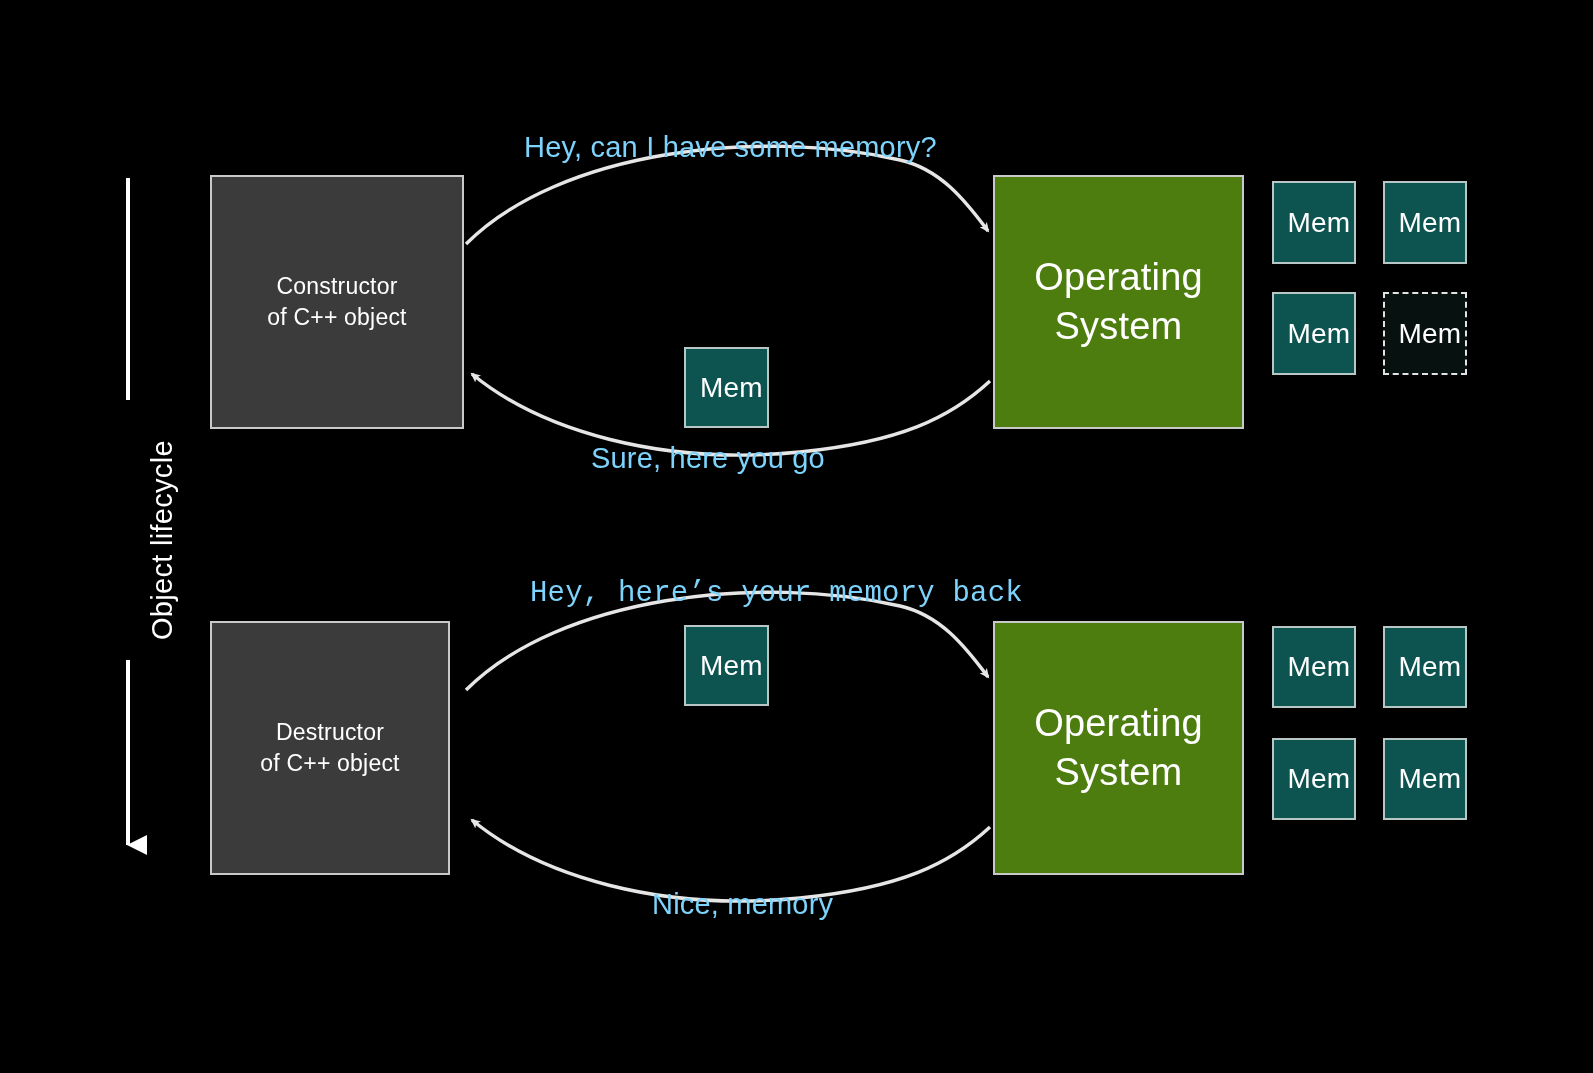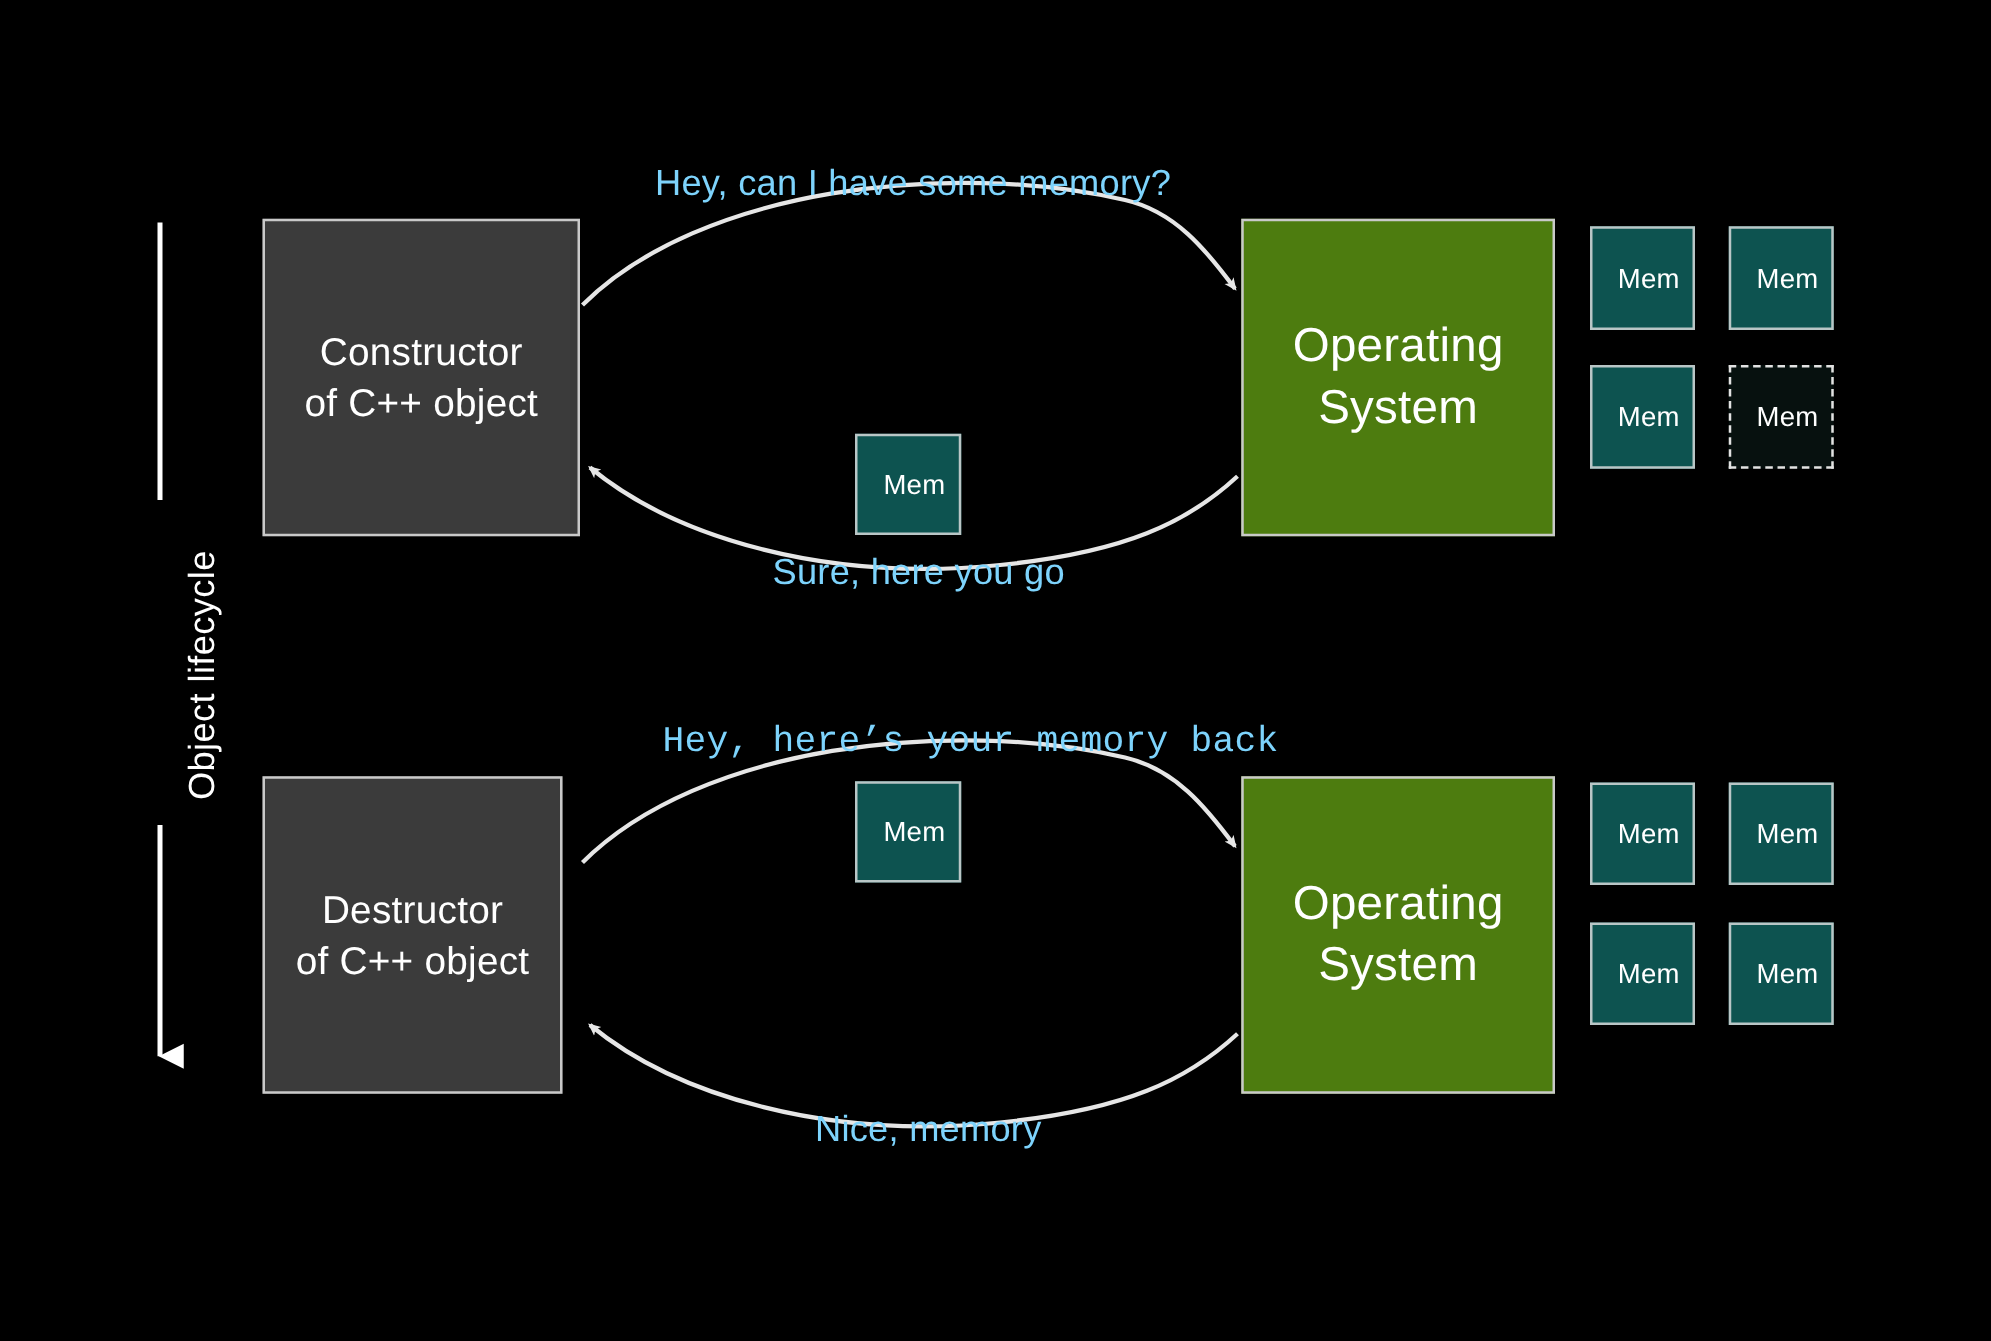--- a/index.html
+++ b/index.html
@@ -40,37 +40,37 @@
     display: flex;
     align-items: center;
     justify-content: center;
     text-align: center;
     color: #ffffff;
   }
 
   .actor-box {
     background: #3b3b3b;
     border: 2px solid #c9c9c9;
-    font-size: 31px;
+    font-size: 23px;
     line-height: 1.33;
     letter-spacing: 0.2px;
   }
 
   .os-box {
     background: #4d7c0f;
     border: 2px solid #c9c9c9;
     font-size: 38px;
     line-height: 1.28;
     letter-spacing: 0.2px;
   }
 
   .mem-box {
     background: #0d5350;
     border: 2px solid #b9c6c6;
-    font-size: 22px;
+    font-size: 28px;
     letter-spacing: 0.2px;
     padding-left: 10px;
   }
 
   .mem-box.freed {
     background: #07110f;
     border: 2px dashed #e2e2e2;
   }
 
   .mem-box.in-transit {
@@ -138,21 +138,21 @@
 
   <div class="box os-box" style="left:993px; top:175px; width:251px; height:254px;">
     <div>
       <span>Operating</span><br>
       <span>System</span>
     </div>
   </div>
 
   <div class="caption" style="left:524px; top:131px;">Hey, can I have some memory?</div>
 
-  <div class="caption" style="left:618px; top:442px;">Sure, here you go</div>
+  <div class="caption" style="left:591px; top:442px;">Sure, here you go</div>
 
   <div class="box mem-box in-transit" style="left:684px; top:347px; width:85px; height:81px;">
     <span>Mem</span>
   </div>
 
   <div class="box mem-box" style="left:1272px; top:181px; width:84px; height:83px;">
     <span>Mem</span>
   </div>
   <div class="box mem-box" style="left:1383px; top:181px; width:84px; height:83px;">
     <span>Mem</span>

